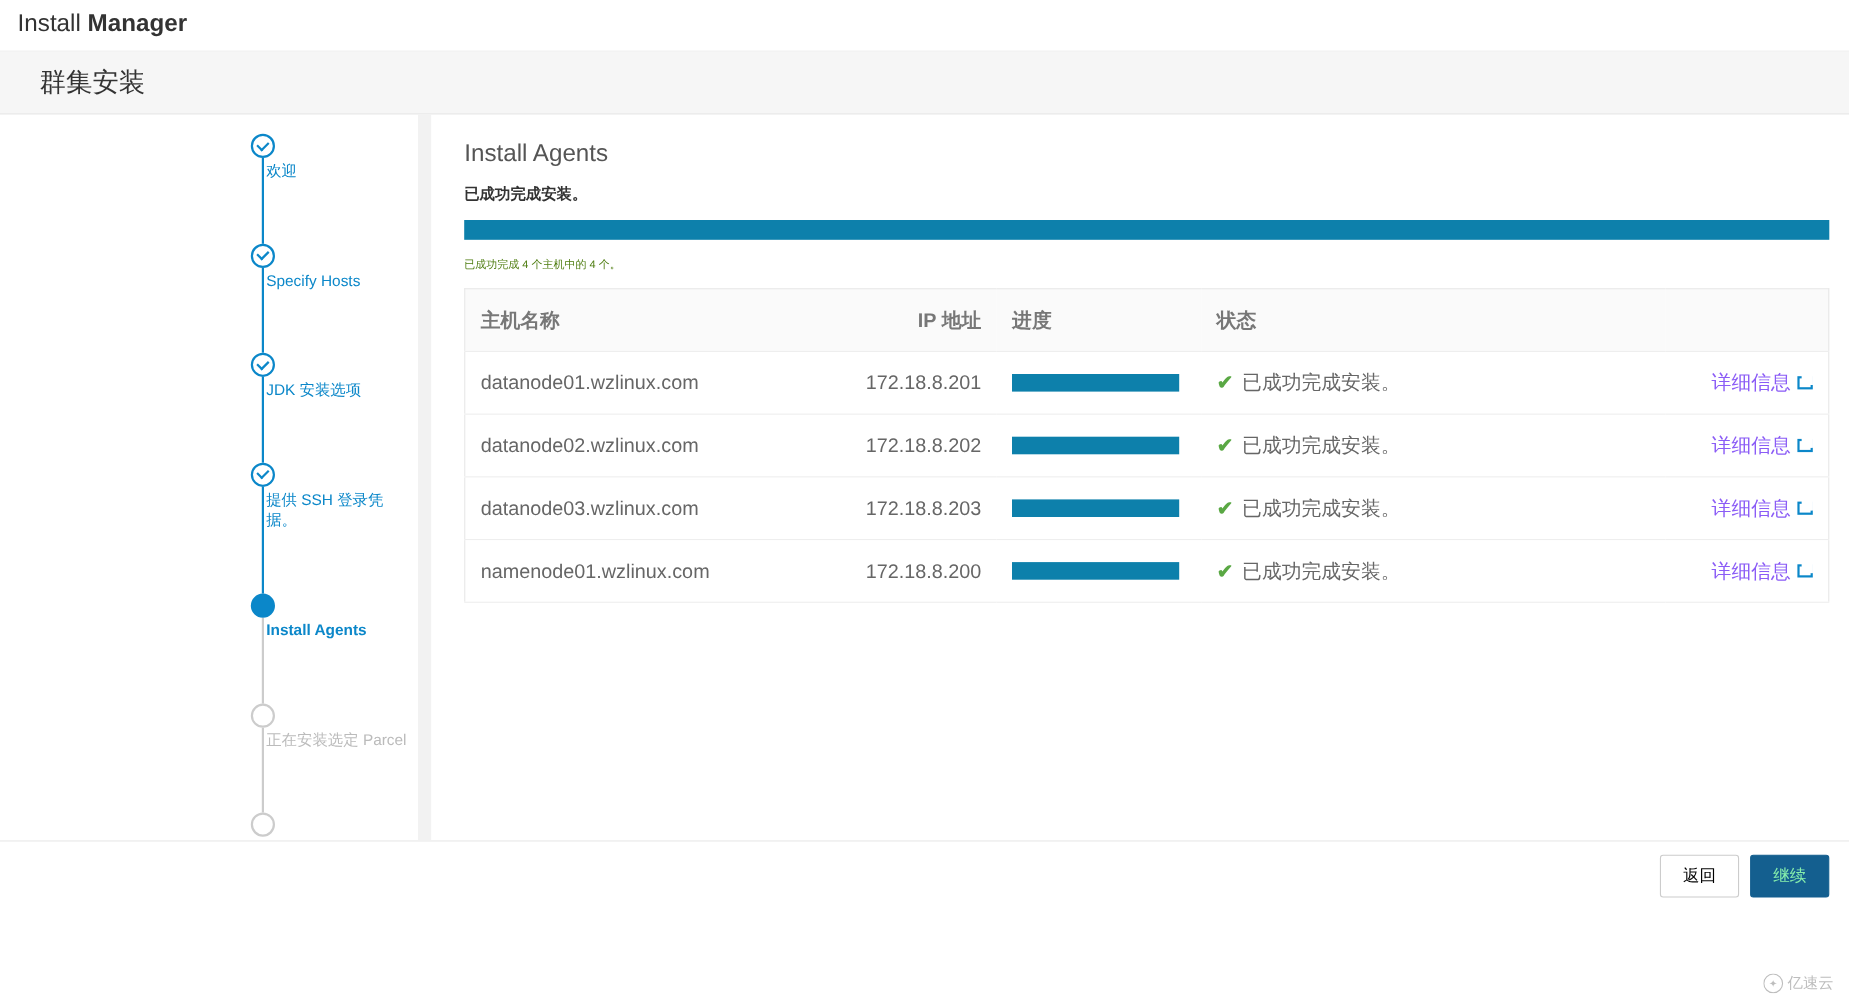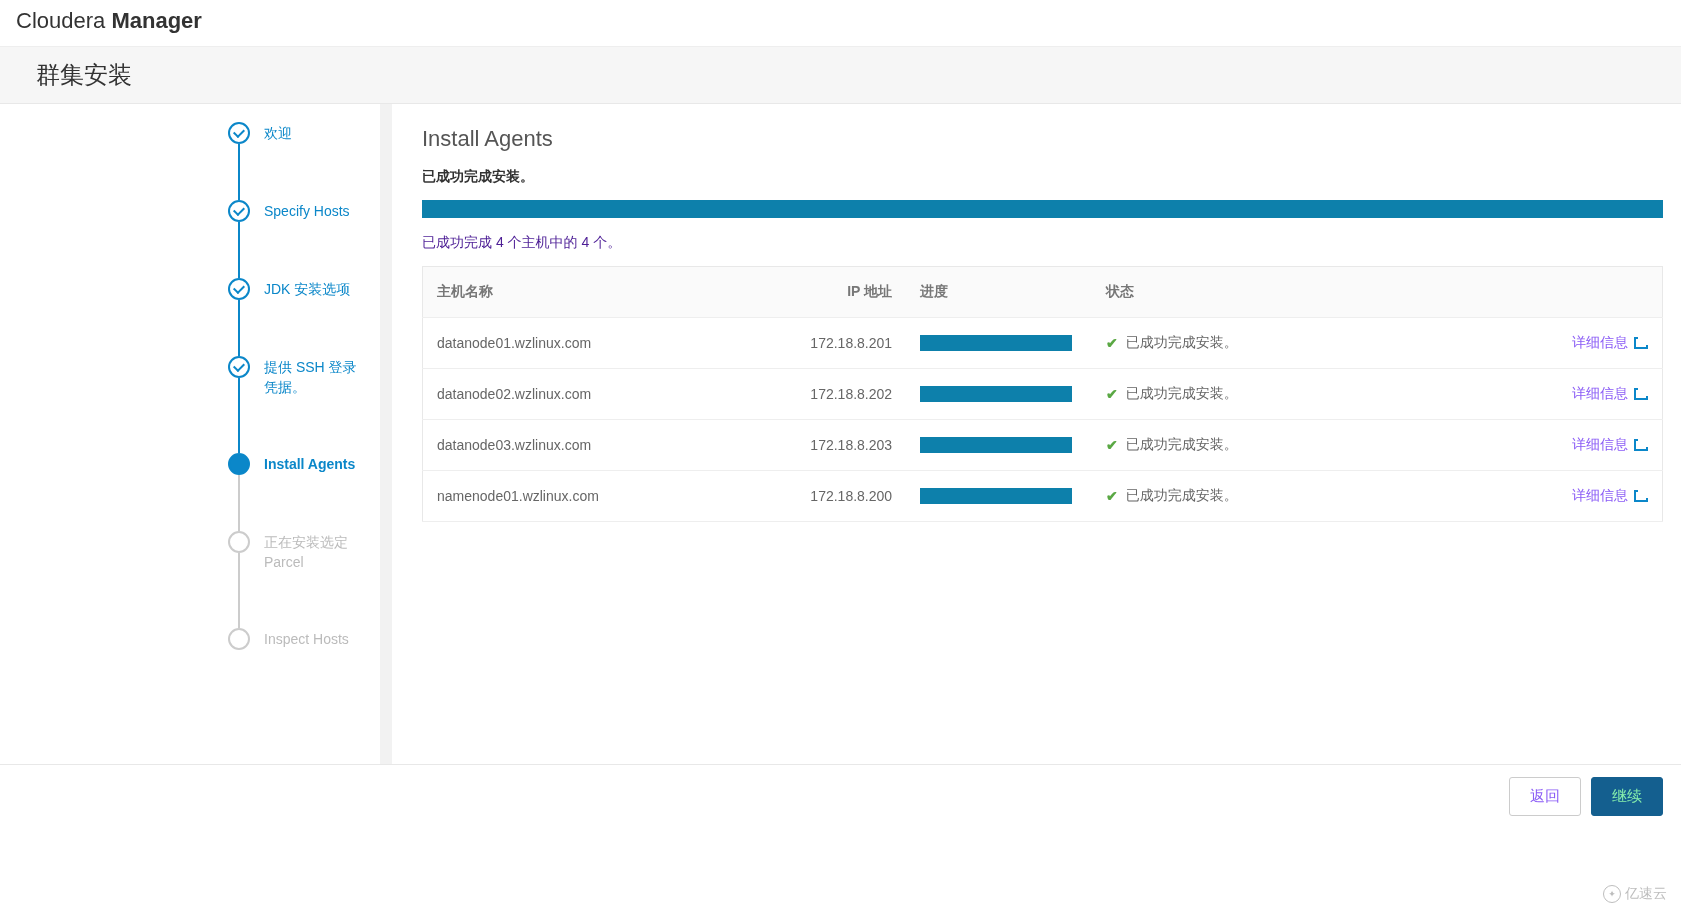--- a/index.html
+++ b/index.html
@@ -38,21 +38,21 @@
   border-right: 12px solid #f2f2f2;
 }
 .wizard-scroll::-webkit-scrollbar { width: 12px; }
 .wizard-scroll::-webkit-scrollbar-thumb { background:#c8c8c8; border-radius:6px;}
 .wizard-scroll::-webkit-scrollbar-track { background:#f2f2f2; }
 .wizard-scroll {
   overflow-y: scroll;
   height: 660px;
   scrollbar-color:#c8c8c8 #f2f2f2;
 }
-.step { display: flex; align-items: flex-start; position: relative; padding-bottom: 56px; }
+.step { display: flex; align-items: flex-start; position: relative; padding-bottom: 56px; flex-direction: column; }
 .step:last-child { padding-bottom: 0; }
 .step-marker {
   width: 22px; height: 22px; border-radius: 50%;
   border: 2px solid #0b87c9;
   display: flex; align-items: center; justify-content: center;
   background: #fff;
   flex-shrink: 0;
   position: relative; z-index: 2;
 }
 .step-marker.checked::after {
@@ -96,30 +96,30 @@
 }
 .success-msg {
   font-weight: 700; font-size: 14px; color: #333;
   margin-bottom: 14px;
 }
 .overall-progress {
   height: 18px; background: #0d80ab; width: 100%;
   margin-bottom: 16px;
 }
 .summary-line {
-  font-size: 14px; color: #4c1d95; margin-bottom: 14px;
+  font-size: 10px; color: #4d7c0f; margin-bottom: 14px;
 }
 .table {
   width: 100%; border: 1px solid #e8e8e8; border-collapse: collapse;
 }
 .thead-row { background: #fafafa; }
 .cell {
   padding: 16px 14px;
   border-bottom: 1px solid #eee;
-  font-size: 14px;
+  font-size: 18px;
   color: #666;
   text-align: left;
 }
 .thead-row .cell { font-weight: 700; color: #777; }
 .col-host { width: 24%; }
 .col-ip { width: 15%; text-align: right; }
 .col-progress { width: 15%; }
 .col-status { width: 34%; }
 .col-detail { width: 12%; text-align: right; }
 .progress-bar-sm {
@@ -144,36 +144,36 @@
 .footer {
   border-top: 1px solid #e8e8e8;
   padding: 12px 18px;
   display: flex; justify-content: flex-end; gap: 10px;
   background:#fff;
 }
 .btn {
   padding: 9px 20px; font-size: 15px; border-radius: 3px;
   cursor: pointer;
 }
-.btn-secondary { background: #fff; border: 1px solid #ccc; color: #8b5cf6; }
+.btn-secondary { background: #fff; border: 1px solid #ccc; color: #000000; }
 .btn-primary { background: #145f8f; border: 1px solid #145f8f; color: #86efac; }
 .watermark {
   position: fixed; right: 14px; bottom: 6px;
   color: #bdbdbd; font-size: 14px; display:flex; align-items:center; gap:4px;
 }
 .watermark .logo-circ {
   width:18px; height:18px; border:1.5px solid #bdbdbd; border-radius:50%; display:inline-flex; align-items:center; justify-content:center; font-size:9px;
 }
 </style>
 </head>
 <body>
 
 <div class="header">
   <span class="brand">
-    <span class="light">Cloudera </span><span class="bold">Manager</span>
+    <span class="light">Install </span><span class="bold">Manager</span>
   </span>
 </div>
 
 <div class="page-title-bar">群集安装</div>
 
 <div class="body-wrap">
   <div class="left-spacer"></div>
 
   <div class="wizard-col wizard-scroll">
     <div id="wizard-steps-inner">

